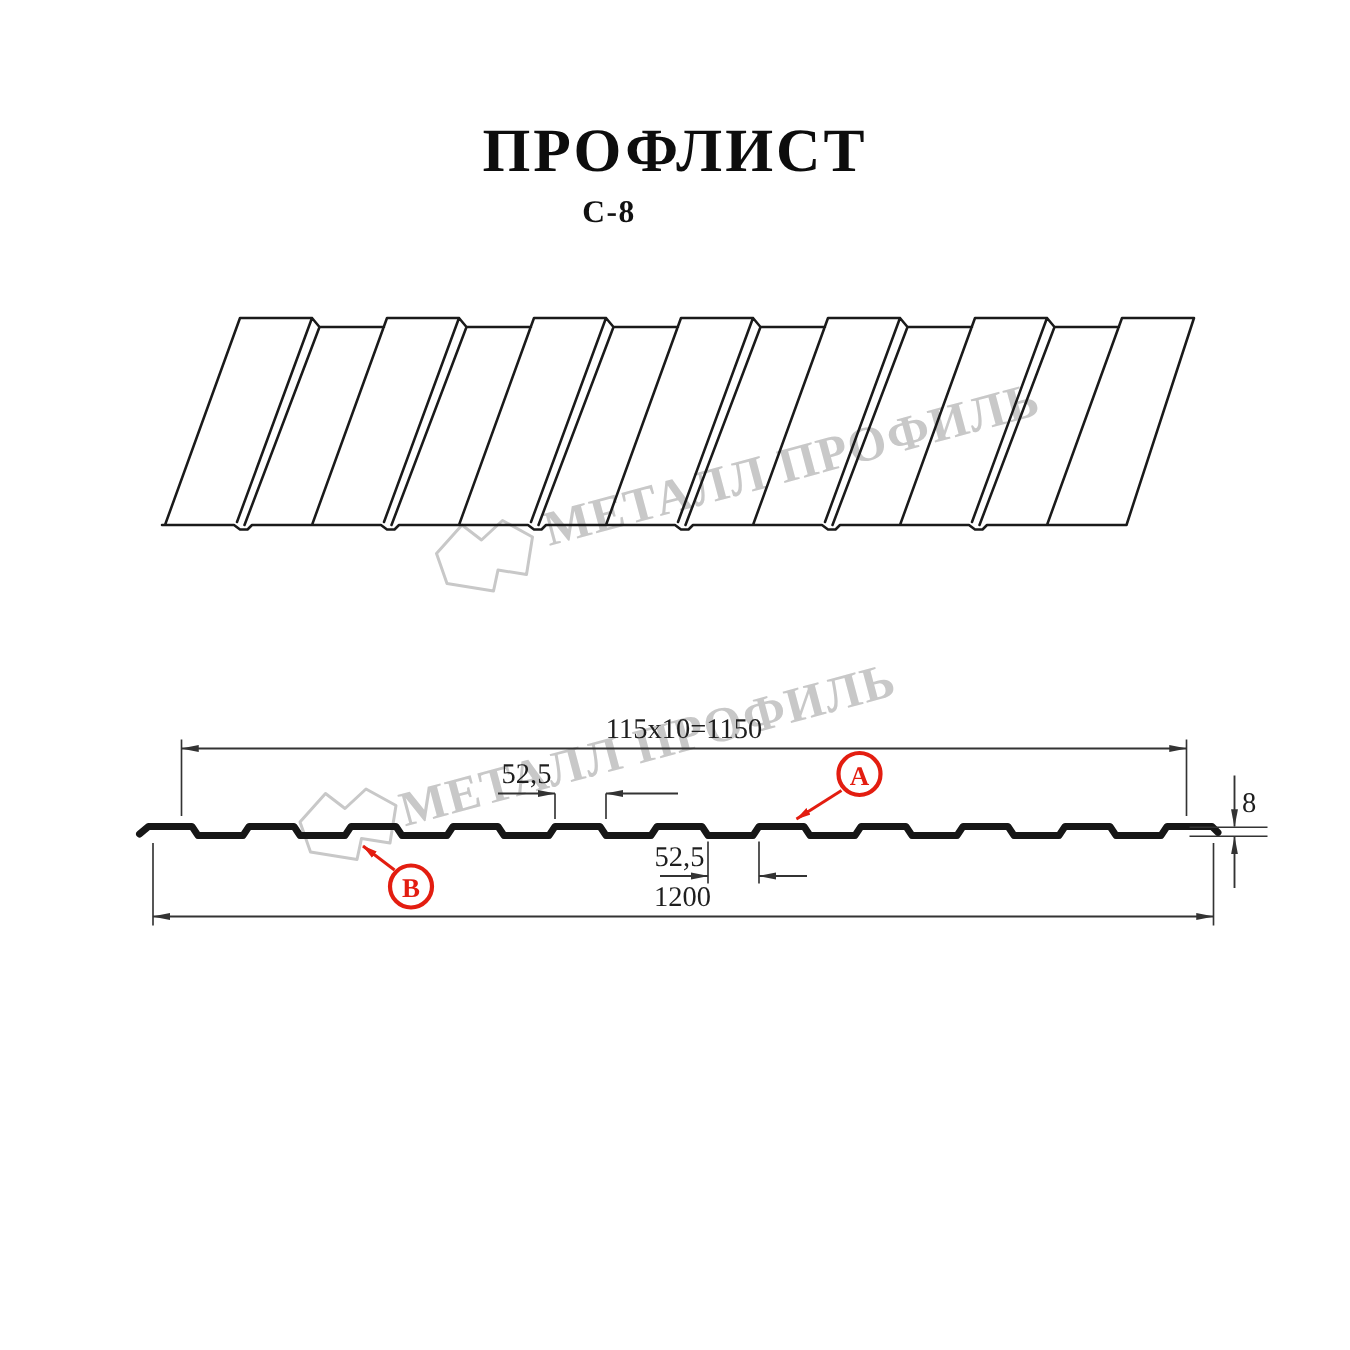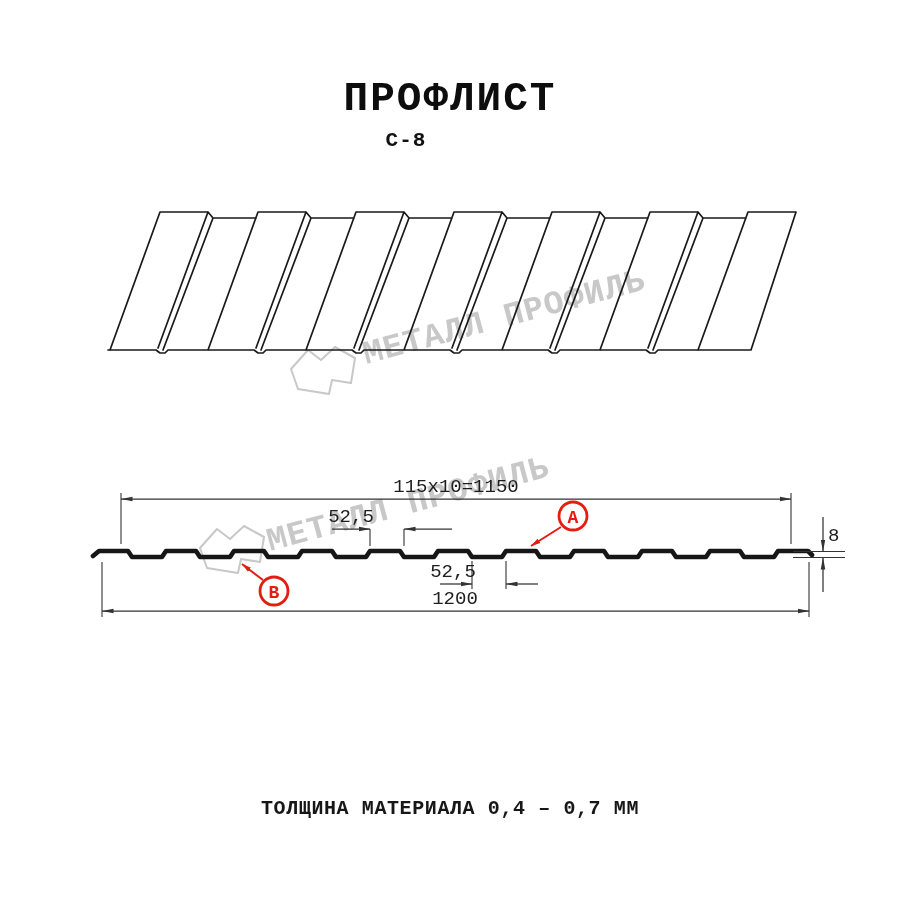--- a/index.html
+++ b/index.html
@@ -2,21 +2,21 @@
 <html style="--red: #e31d10; --line: #1a1a1a; --dim: #333333; --wm: #c8c8c8; --bg: #ffffff;"><head>
 <meta charset="utf-8">
 <style>
   :root{
     --red:#e31d10; --line:#1a1a1a; --dim:#333333; --wm:#c8c8c8; --bg:#ffffff;
   }
   html,body{margin:0;padding:0;background:#f2f2f2;}
   .canvas{
     position:relative;width:900px;height:900px;background:var(--bg);
     margin:0 auto;overflow:hidden;
-    font-family:Liberation Mono, monospace;
+    font-family:Liberation Serif, serif;
   }
   .title{
     position:absolute;left:0;top:76px;width:900px;text-align:center;
     font-size:41px;font-weight:800;letter-spacing:2px;color:#0d0d0d;
   }
   .subtitle{
     position:absolute;left:0;top:129px;width:812px;text-align:center;
     font-size:21px;font-weight:700;letter-spacing:1px;color:#111;
   }
   .footer-note{
@@ -120,14 +120,13 @@
       </g>
 
       <g>
         <line class="lbl-line" x1="263" y1="580" x2="242" y2="564" marker-end="url(#arrR)"></line>
         <circle class="lbl-circle" cx="274" cy="591" r="14"></circle>
         <text class="lbl-text" x="274" y="598" text-anchor="middle">В</text>
       </g>
     </g>
   </svg>
 
-  <div class="footer-note">ТОЛЩИНА МАТЕРИАЛА 0,4 – 0,7 ММ</div>
 </div>
 
 </body></html>

